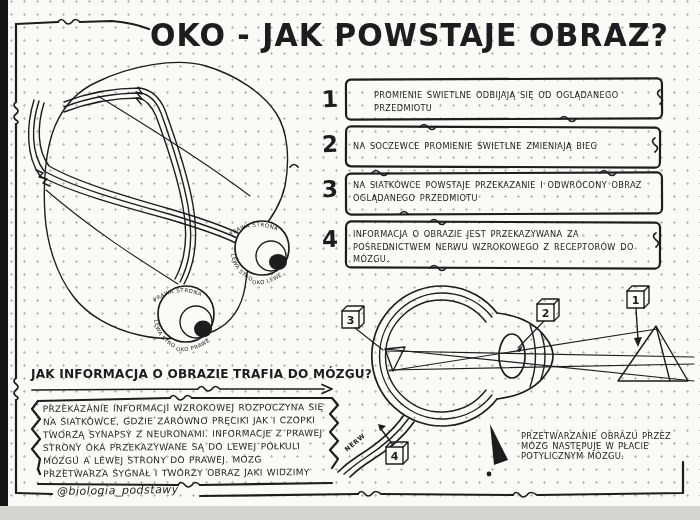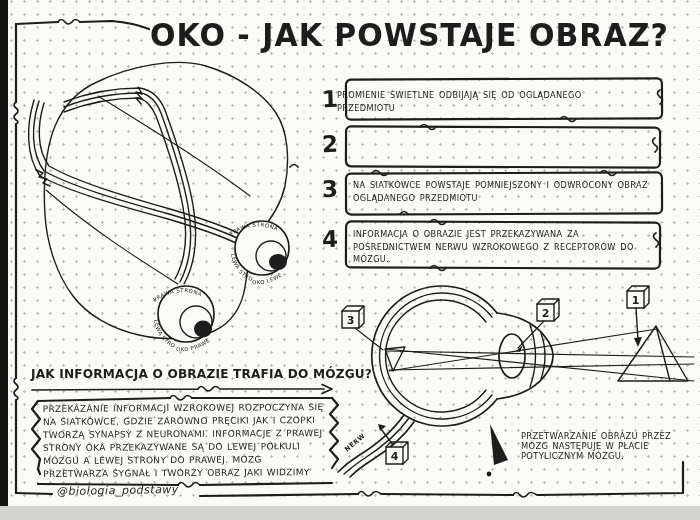--- a/index.html
+++ b/index.html
@@ -13,21 +13,21 @@
   .abs{position:absolute;}
   #scan-left{left:0;top:0;width:8px;height:506px;background:#141414;}
   #scan-bottom{left:0;top:506px;width:700px;height:14px;background:#d3d3d0;}
   #title{
     left:150px;top:16px;width:500px;text-align:center;
     font-size:30px;font-weight:bold;letter-spacing:1px;
     transform:scaleY(1.08);transform-origin:top center;white-space:nowrap;
   }
   .step-num{width:26px;text-align:center;font-size:23px;font-weight:bold;transform:rotate(-2deg);}
   .step-text{font-size:8.2px;line-height:1.55;letter-spacing:.35px;word-spacing:1.5px;}
-  #step-text-1{left:337px;top:89px;width:302px;}
+  #step-text-1{left:374px;top:89px;width:302px;}
   #step-text-2{left:353px;top:140px;width:302px;}
   #step-text-3{left:353px;top:179px;width:296px;}
   #step-text-4{left:353px;top:228px;width:305px;}
   #num-1{left:317px;top:86px;}
   #num-2{left:317px;top:131px;}
   #num-3{left:317px;top:176px;}
   #num-4{left:317px;top:226px;}
   #how-heading{
     left:31px;top:366px;width:310px;font-size:12.5px;font-weight:bold;
     letter-spacing:.2px;transform:scaleX(.97);transform-origin:left;white-space:nowrap;
@@ -205,21 +205,22 @@
   <div id="scan-bottom" class="abs"></div>
 
   <div id="title" class="abs">OKO - JAK POWSTAJE OBRAZ?</div>
 
   <div id="num-1" class="abs step-num">1</div>
   <div id="num-2" class="abs step-num">2</div>
   <div id="num-3" class="abs step-num">3</div>
   <div id="num-4" class="abs step-num">4</div>
 
   <div id="step-text-1" class="abs step-text">PROMIENIE ŚWIETLNE ODBIJAJĄ SIĘ OD OGLĄDANEGO PRZEDMIOTU</div>
-  <div id="step-text-3" class="abs step-text">NA SIATKÓWCE POWSTAJE POMNIEJSZONY I ODWRÓCONY OBRAZ OGLĄDANEGO PRZEDMIOTU</div>
+  <div id="step-text-2" class="abs step-text">NA SOCZEWCE PROMIENIE ŚWIETLNE ZMIENIAJĄ BIEG</div>
+  <div id="step-text-3" class="abs step-text">NA SIATKÓWCE POWSTAJE PRZEKAZANIE I ODWRÓCONY OBRAZ OGLĄDANEGO PRZEDMIOTU</div>
   <div id="step-text-4" class="abs step-text">INFORMACJA O OBRAZIE JEST PRZEKAZYWANA ZA POŚREDNICTWEM NERWU WZROKOWEGO Z RECEPTORÓW DO MÓZGU.</div>
 
   <div id="how-heading" class="abs">JAK INFORMACJA O OBRAZIE TRAFIA DO MÓZGU?</div>
   <div id="how-paragraph" class="abs">PRZEKAZANIE INFORMACJI WZROKOWEJ ROZPOCZYNA SIĘ NA SIATKÓWCE, GDZIE ZARÓWNO PRĘCIKI JAK I CZOPKI TWORZĄ SYNAPSY Z NEURONAMI. INFORMACJE Z PRAWEJ STRONY OKA PRZEKAZYWANE SĄ DO LEWEJ PÓŁKULI MÓZGU A LEWEJ STRONY DO PRAWEJ. MÓZG PRZETWARZA SYGNAŁ I TWORZY OBRAZ JAKI WIDZIMY</div>
 
   <div id="brain-note" class="abs">PRZETWARZANIE OBRAZU PRZEZ MÓZG NASTĘPUJE W PŁACIE POTYLICZNYM MÓZGU.</div>
 
   <div id="signature" class="abs">@biologia_podstawy</div>
 </div>
 

